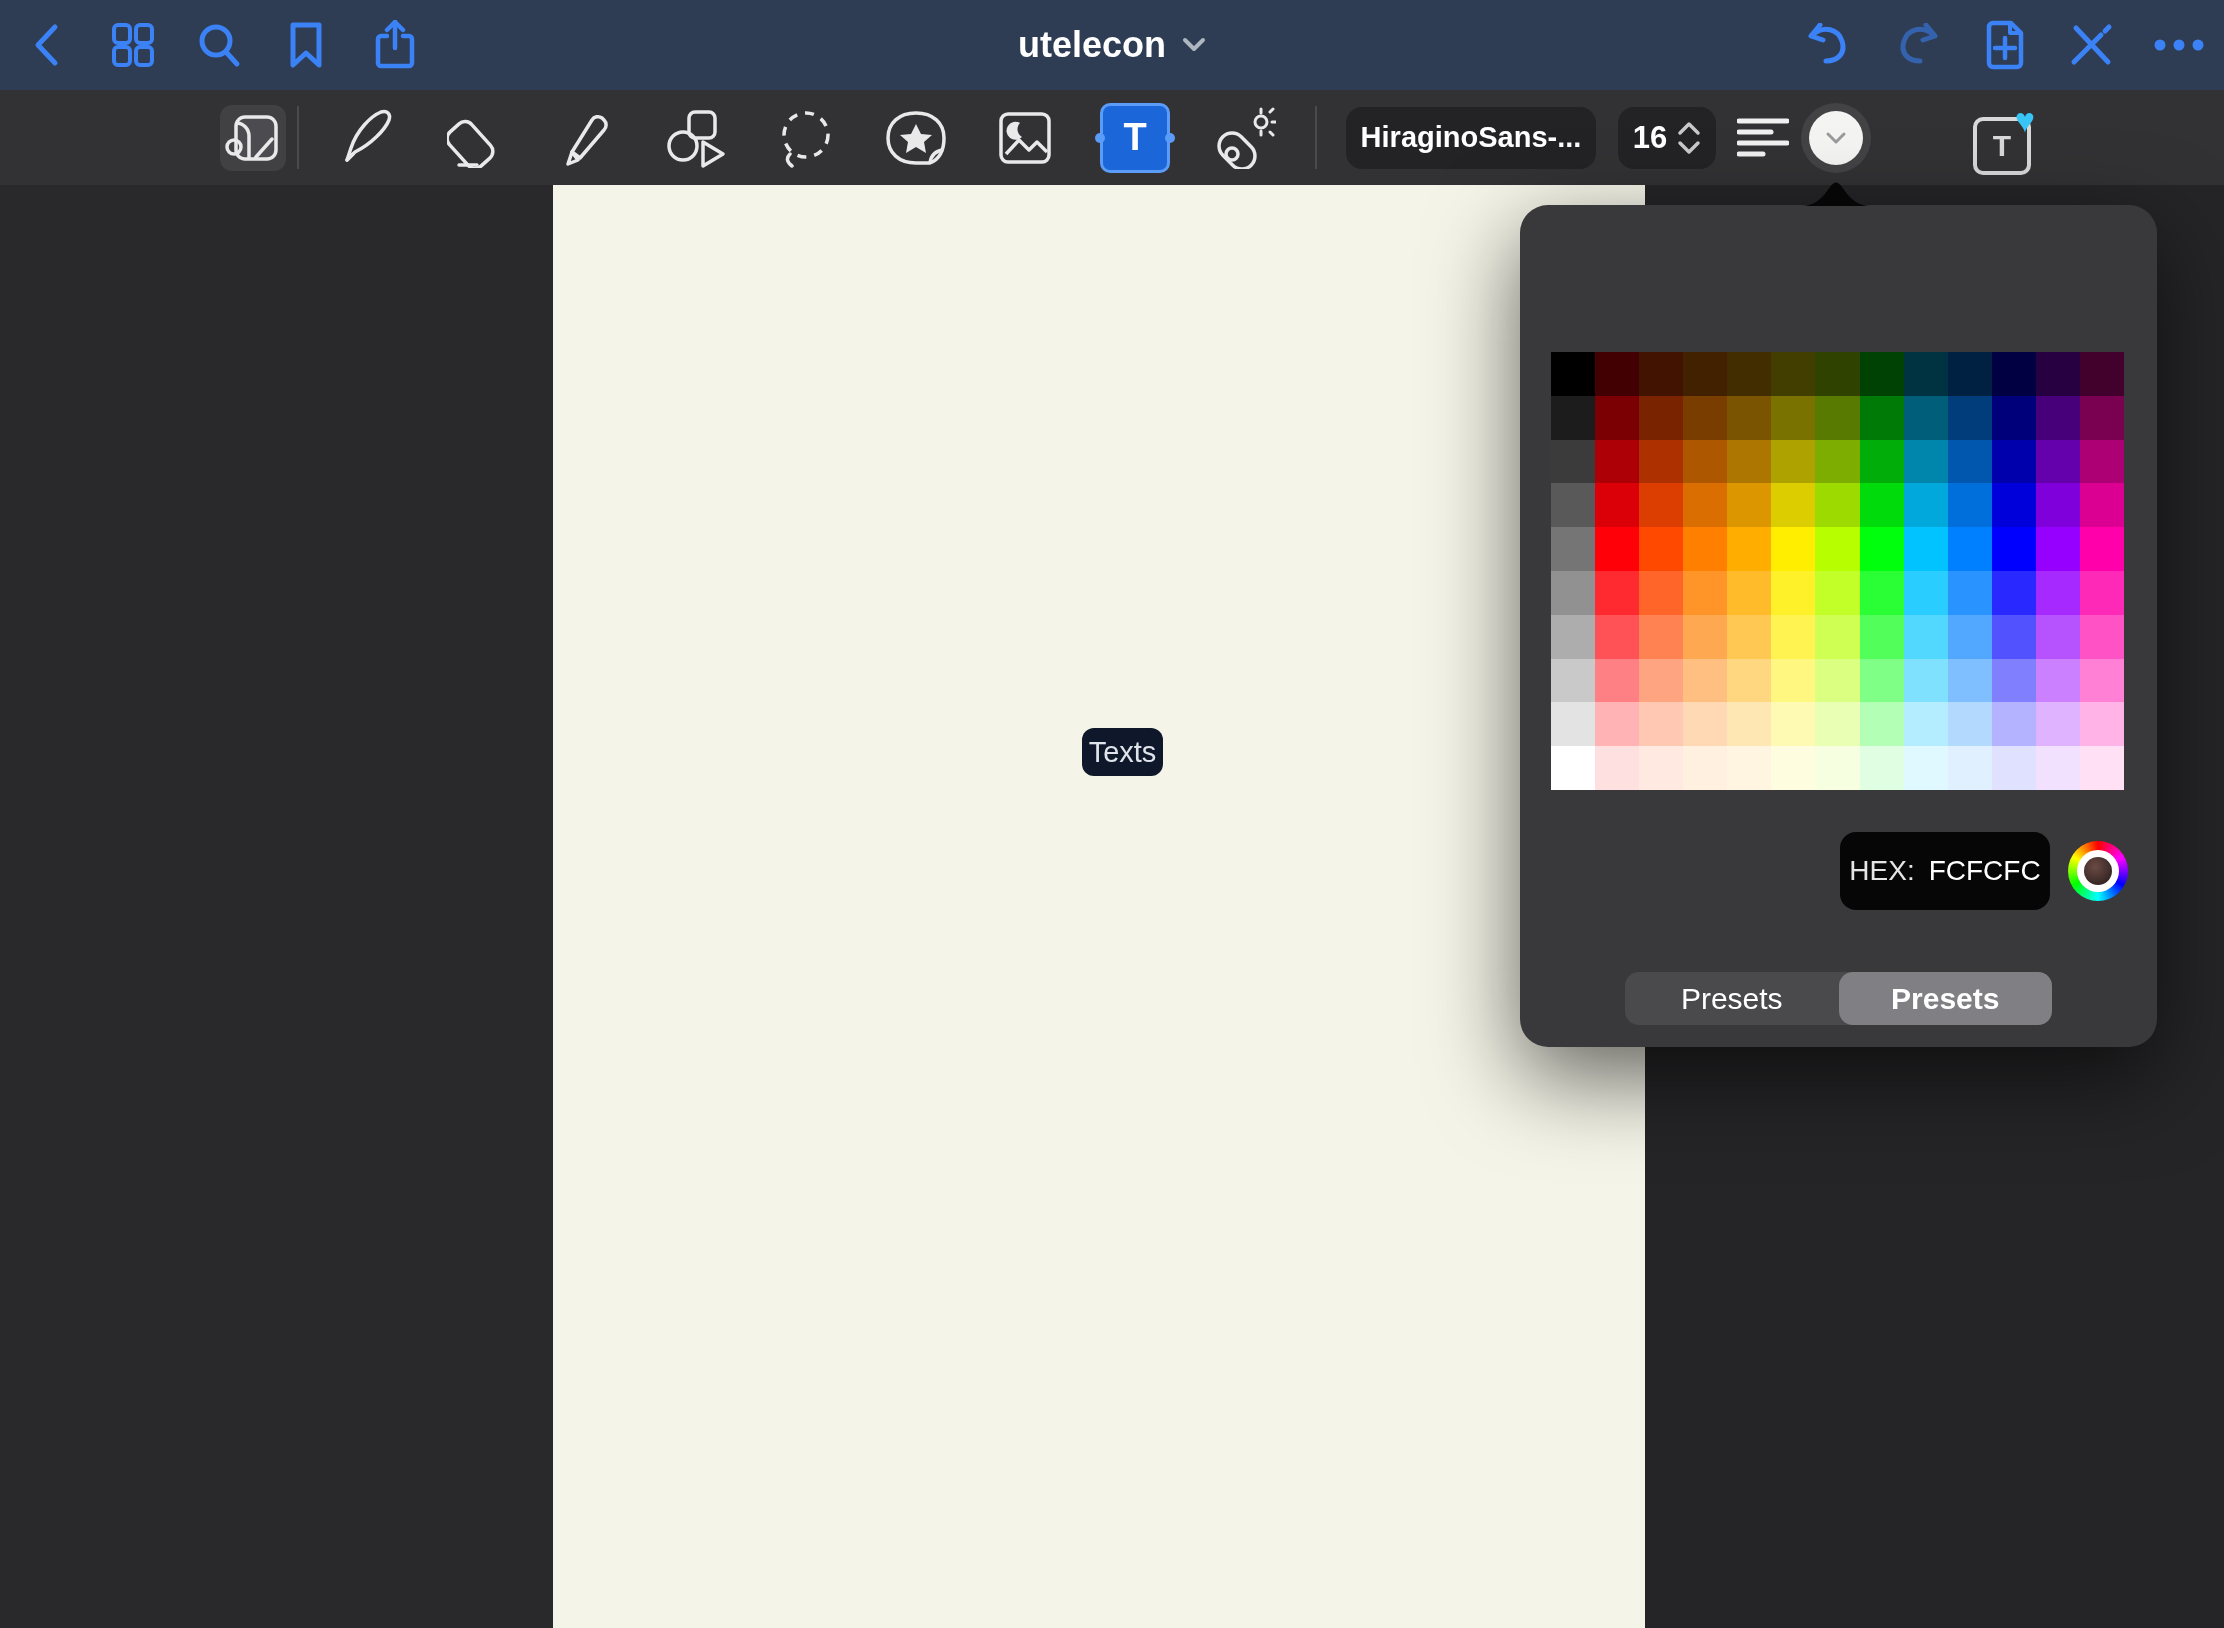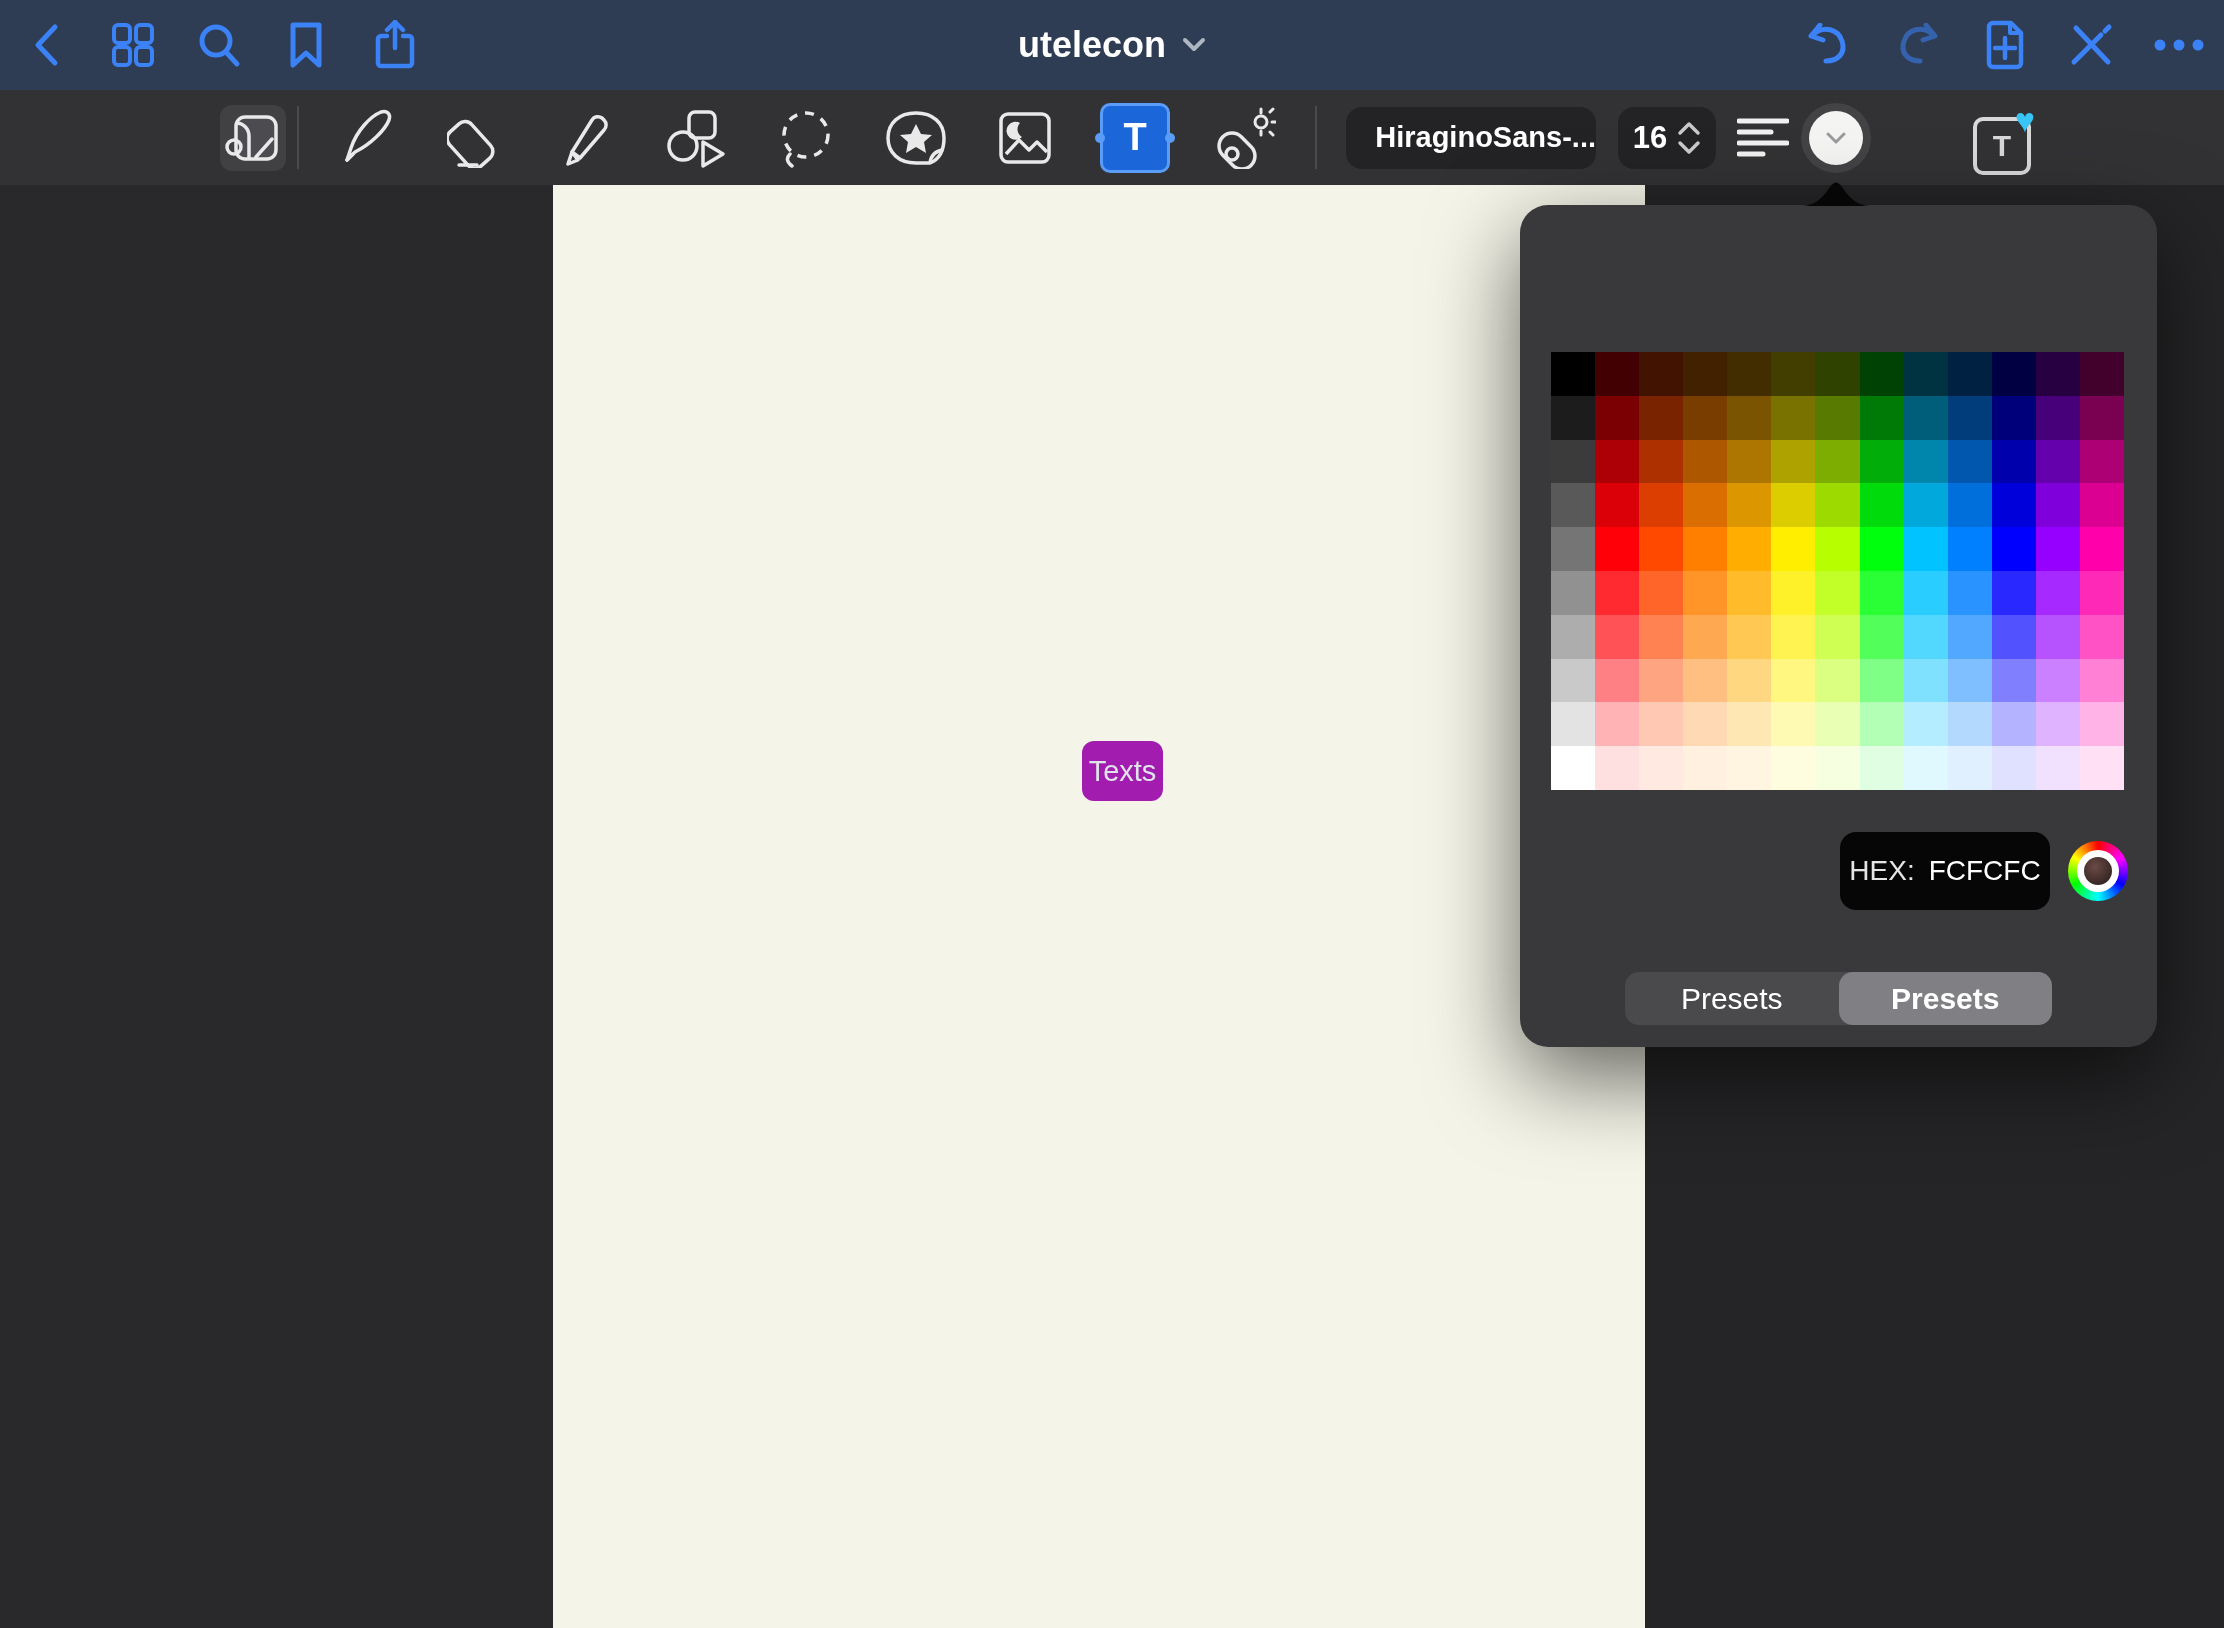--- a/index.html
+++ b/index.html
@@ -21,33 +21,33 @@
   .sel-tile{
     position:absolute;left:1135px;top:50%;transform:translate(-50%,-50%);
     width:64px;height:64px;background:#1b66d9;border:3px solid #5a9cf8;border-radius:10px;
     display:flex;align-items:center;justify-content:center;color:#fff;font-size:38px;font-weight:700;cursor:pointer;
   }
   .sel-handle{position:absolute;top:50%;width:10px;height:10px;border-radius:50%;background:#5a9cf8;transform:translateY(-50%);}
   .pill{
     position:absolute;top:50%;transform:translateY(-50%);background:#232325;border-radius:16px;
     display:flex;align-items:center;justify-content:center;color:#fff;cursor:pointer;
   }
-  .font-pill{left:1346px;width:250px;height:62px;font-size:29px;font-weight:700;justify-content:flex-end;}
+  .font-pill{left:1346px;width:250px;height:62px;font-size:29px;font-weight:700;}
   .size-pill{left:1618px;width:98px;height:62px;font-size:31px;font-weight:700;gap:10px;}
   .color-btn{position:absolute;left:1836px;top:50%;transform:translate(-50%,-50%);width:70px;height:70px;border-radius:50%;background:#434346;display:flex;align-items:center;justify-content:center;cursor:pointer;}
   .color-btn .swatch{width:54px;height:54px;border-radius:50%;background:#f4f4f3;display:flex;align-items:center;justify-content:center;}
   .theart{position:absolute;left:2002px;top:50%;transform:translate(-50%,-50%);width:66px;height:66px;cursor:pointer;}
   .theart .box{position:absolute;left:4px;top:12px;width:50px;height:50px;border:4px solid #d8d8da;border-radius:10px;color:#d8d8da;font-size:30px;font-weight:700;display:flex;align-items:center;justify-content:center;}
   .theart .heart{position:absolute;right:0px;top:-4px;font-size:34px;color:#38c4f5;}
   
   .canvas{position:absolute;left:0;top:185px;width:2224px;height:1443px;background:#29292b;}
   .canvas-right{position:absolute;left:1645px;top:0;width:579px;height:1443px;background:#252527;}
   .paper{position:absolute;left:553px;top:0;width:1092px;height:1443px;background:#f4f4e8;}
   .texts-chip{
-    position:absolute;left:1082px;top:556px;width:81px;height:60px;background:#a21caf;border-radius:12px;
+    position:absolute;left:1082px;top:543px;width:81px;height:48px;background:#0f172a;border-radius:12px;
     display:flex;align-items:center;justify-content:center;color:#dfe3ea;font-size:29px;cursor:pointer;
   }
   
   .popover{
     position:absolute;left:1520px;top:205px;width:637px;height:842px;
     background:#39383b;border-radius:28px;box-shadow:0 30px 90px rgba(0,0,0,.6);
   }
   .pop-arrow{position:absolute;left:281px;top:-24px;width:70px;height:25px;}
   .pop-header{
     position:absolute;left:0;top:0;width:637px;height:100px;background:#030303;border-radius:28px 28px 0 0;

